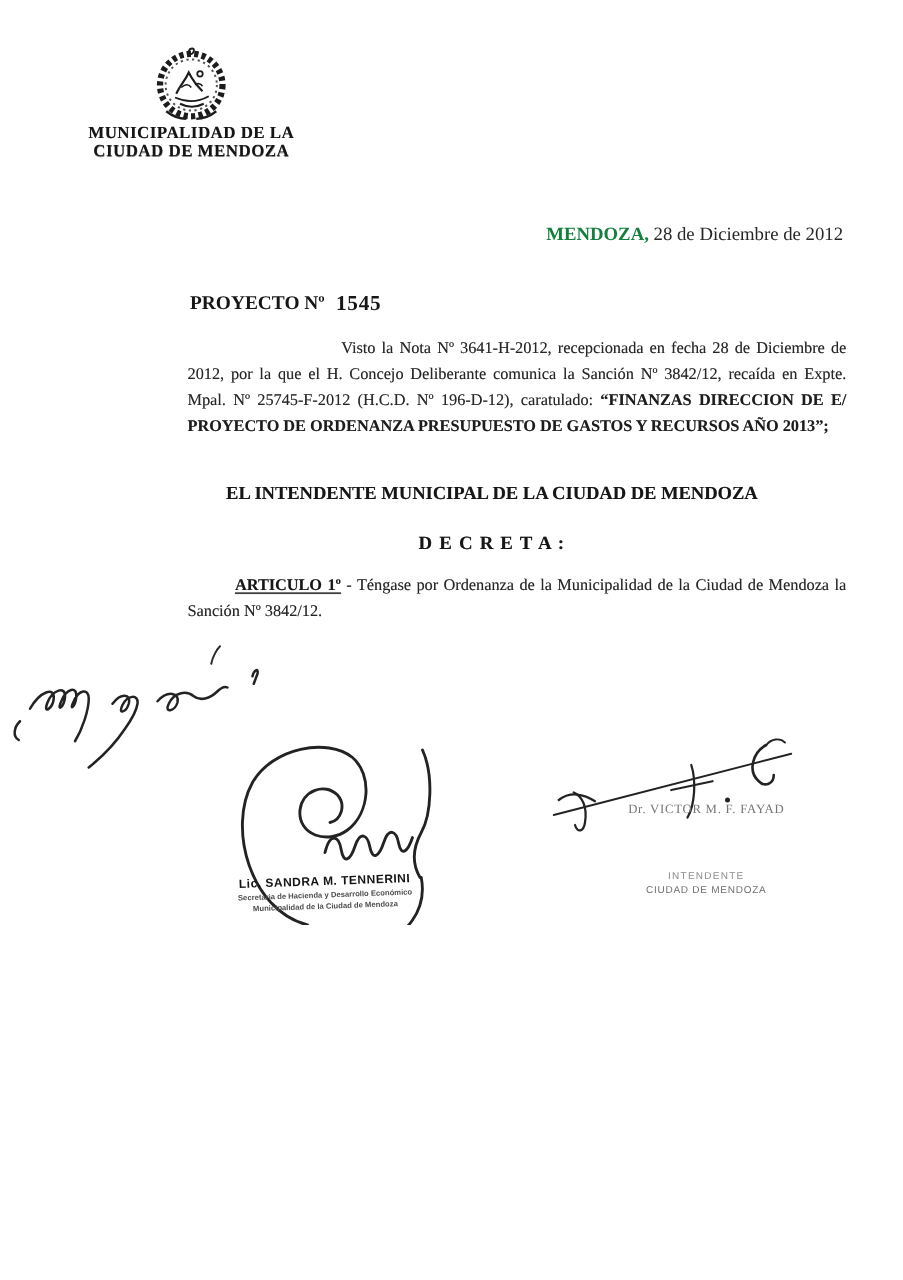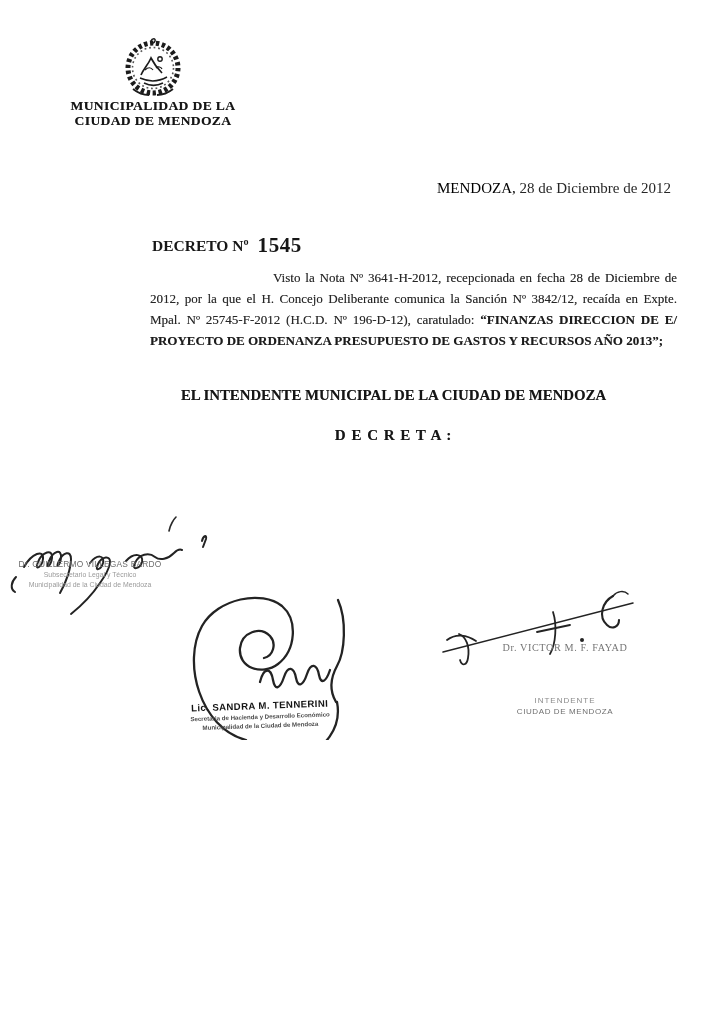--- a/index.html
+++ b/index.html
@@ -9,24 +9,24 @@
   }
   
   .seal{position:absolute;left:121px;top:36px;width:64px;height:64px;}
   .org{
     position:absolute;left:33px;top:99px;width:240px;text-align:center;
     font-weight:bold;font-size:13.5px;line-height:14.5px;letter-spacing:.4px;color:#151515;
     text-shadow:.2px .2px .3px rgba(30,30,30,.55);
   }
   
   .dateline{position:absolute;left:437px;top:180px;font-size:15px;white-space:nowrap;color:#262626;}
-  .dateline .city{font-weight:normal;color:#000000;}
+  .dateline .city{font-weight:bold;color:#15803d;}
   
   .decree{position:absolute;left:152px;top:233px;font-size:15.5px;font-weight:bold;color:#161616;white-space:nowrap;}
-  .decree .num{font-size:21px;margin-left:9px;letter-spacing:.6px;vertical-align:-1px;}
+  .decree .num{font-size:17px;margin-left:9px;letter-spacing:.6px;vertical-align:-1px;}
   
   .para{
     position:absolute;left:150px;width:527px;font-size:13px;line-height:20.9px;
     text-align:justify;color:#262626;text-shadow:.15px .15px .25px rgba(40,40,40,.45);
   }
   .visto{top:268px;text-indent:123px;}
   .visto .emph{font-weight:bold;color:#1c1c1c;}
   .heading{
     position:absolute;left:130px;width:527px;text-align:center;font-weight:bold;color:#161616;
     text-shadow:.2px .2px .3px rgba(30,30,30,.5);
@@ -86,47 +86,43 @@
     </g>
   </svg>
 
   <div class="org">
     <div>MUNICIPALIDAD DE LA</div>
     <div>CIUDAD DE MENDOZA</div>
   </div>
 
   <div class="dateline"><span class="city">MENDOZA,</span><span> 28 de Diciembre de 2012</span></div>
 
-  <div class="decree"><span>DECRETO Nº</span><span class="num">1545</span></div>
+  <div class="decree"><span>PROYECTO Nº</span><span class="num">1545</span></div>
 
   <div class="para visto"><span>Visto la Nota Nº 3641-H-2012, recepcionada en fecha 28 de Diciembre de 2012, por la que el H. Concejo Deliberante comunica la Sanción Nº 3842/12, recaída en Expte. Mpal. Nº 25745-F-2012 (H.C.D. Nº 196-D-12), caratulado: </span><span class="emph">“FINANZAS DIRECCION DE E/ PROYECTO DE ORDENANZA PRESUPUESTO DE GASTOS Y RECURSOS AÑO 2013”;</span></div>
 
   <div class="heading h-int">EL INTENDENTE MUNICIPAL DE LA CIUDAD DE MENDOZA</div>
   <div class="heading h-dec">D E C R E T A :</div>
 
+  <div class="para article art1"><span class="lbl">ARTICULO 1º</span><span> - Téngase por Ordenanza de la Municipalidad de la Ciudad de Mendoza la Sanción Nº 3842/12.</span></div>
 
   <svg class="pen-tick" width="12" height="18" viewBox="0 0 12 18" aria-hidden="true">
     <path d="M3,15 C4,9 8,3 10,1" fill="none" stroke="#2a2a2a" stroke-width="1.6" stroke-linecap="round"></path>
   </svg>
 
   <div class="sig" style="left:6px;top:531px;">
     <svg class="autograph" width="208" height="88" viewBox="0 0 208 88" aria-hidden="true">
       <g stroke-width="2">
         <path d="M10,46 c-5,5 -6,12 -1,15"></path>
         <path d="M18,36 c8,-14 20,-18 19,-8 c-1,8 -9,13 -5,3 c4,-10 15,-14 14,-4 c-1,8 -7,12 -3,3 c4,-10 13,-13 12,-3 c-1,8 -6,11 -2,3 c4,-9 12,-11 12,-2 c0,9 -5,24 -11,34"></path>
         <path d="M84,32 c7,-9 15,-8 13,0 c-2,7 -9,9 -5,1 c4,-8 13,-9 12,-1 c-1,7 -5,13 -10,20 c-8,12 -19,23 -29,31"></path>
         <path d="M120,30 c8,-9 18,-7 16,1 c-2,7 -11,9 -7,1 c4,-9 14,-11 20,-6 c5,4 13,2 19,-4 c3,-3 6,-4 8,-3"></path>
         <path d="M196,10 c1,-5 5,-7 4,-2 l-3,8"></path>
       </g>
     </svg>
-  </div>
-  <div class="stamp stamp-left">
-    <div class="nm">Dr. GUILLERMO VILLEGAS BARDO</div>
-    <div class="tt">Subsecretario Legal y Técnico</div>
-    <div class="og">Municipalidad de la Ciudad de Mendoza</div>
   </div>
 
   <div class="sig" style="left:176px;top:590px;">
     <svg class="autograph" width="195" height="170" viewBox="0 0 195 170" aria-hidden="true">
       <g stroke-width="2.3">
         <path d="M70,150 C 24,138 6,72 26,36 C 42,8 86,0 106,16 C 122,30 120,60 102,74 C 86,86 62,78 64,58 C 66,42 84,36 94,46 C 101,54 97,66 88,68"></path>
         <path d="M84,92 c4,-16 11,-14 13,-2 c2,11 7,9 11,-3 c4,-12 10,-10 12,1 c2,10 7,8 11,-4 c4,-12 10,-10 12,1 c2,10 7,7 11,-5"></path>
         <path d="M162,10 c9,20 7,52 -1,66 c-6,11 -8,24 -1,36"></path>
         <path d="M161,112 c5,26 -12,48 -38,55 c-20,5 -36,0 -42,-12"></path>
       </g>

